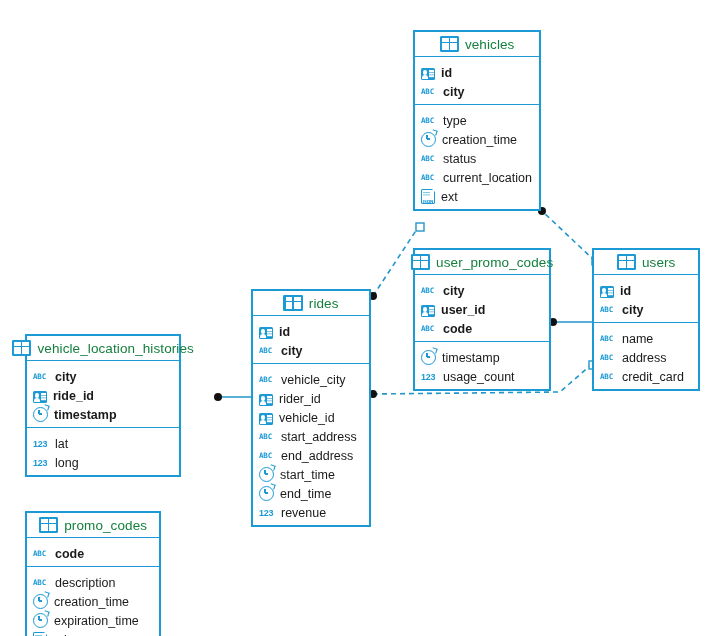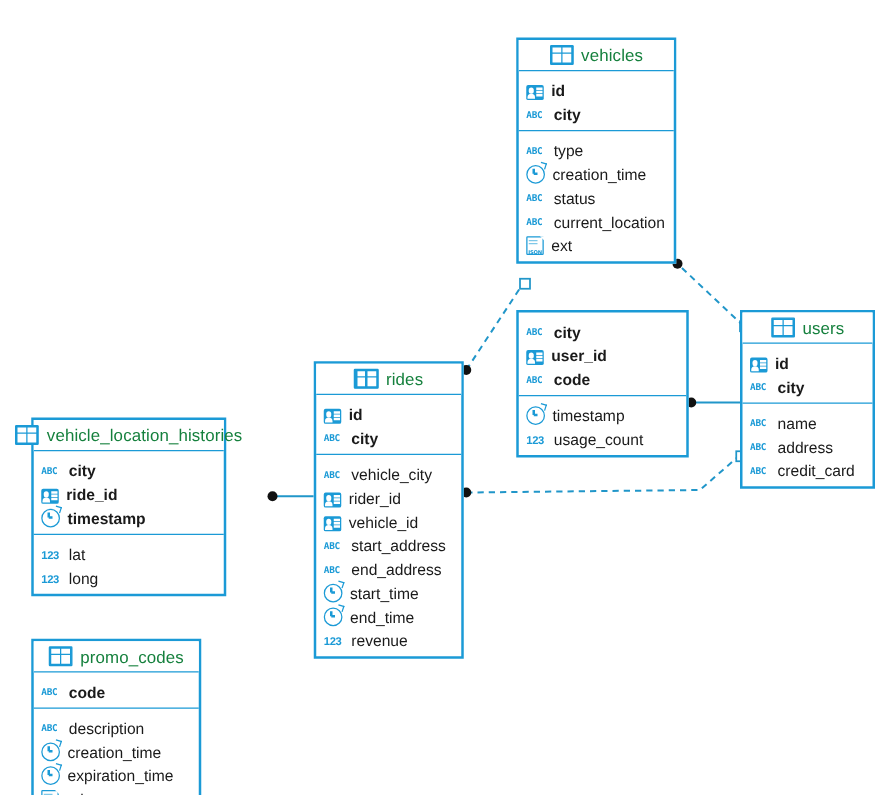--- a/index.html
+++ b/index.html
@@ -171,20 +171,29 @@
           <span class="ic ic-abc">ABC</span>
           <span>address</span>
         </div>
         <div class="col">
           <span class="ic ic-abc">ABC</span>
           <span>credit_card</span>
         </div>
       </div>
     </div>
     <div class="tbl" style="left: 413px; top: 248px; width: 138px; border-color: rgb(27, 154, 214);">
+      <div class="tbl-hdr" style="border-bottom-color: rgb(27, 154, 214);">
+        <span class="ic ic-grid">
+          <i></i>
+          <i></i>
+          <i></i>
+          <i></i>
+        </span>
+        <span class="tbl-title">user_promo_codes</span>
+      </div>
       <div class="sect keys" style="border-bottom-color: rgb(27, 154, 214);">
         <div class="col pk">
           <span class="ic ic-abc">ABC</span>
           <span>city</span>
         </div>
         <div class="col pk">
           <span class="ic ic-uuid">
             <u></u>
           </span>
           <span>user_id</span>

